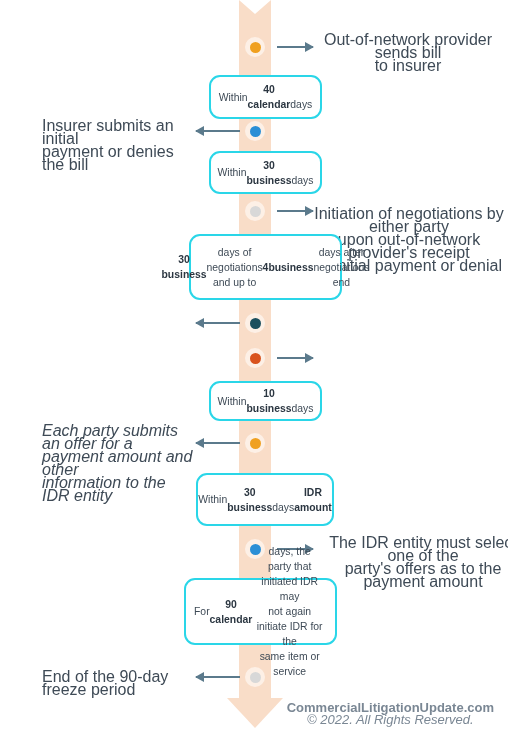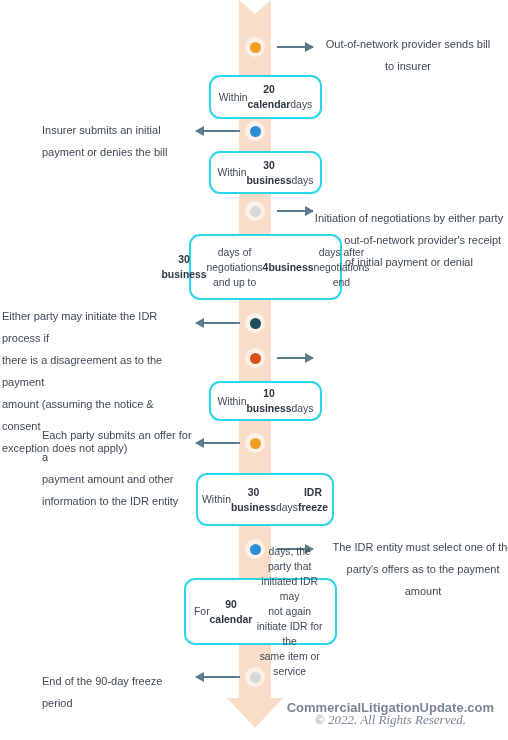--- a/index.html
+++ b/index.html
@@ -72,22 +72,22 @@
     left: -1px; top: -4px;
     width: 0; height: 0;
     border-right: 9px solid #5b7a8c;
     border-top: 5px solid transparent;
     border-bottom: 5px solid transparent;
   }
 
   
   .note {
     position: absolute;
-    font-size: 11px;
-    line-height: 22px;
+    font-size: 16px;
+    line-height: 13px;
     color: #3e4a56;
   }
   .note.r { text-align: center; }
   .note.l { }
   .note b { font-weight: bold; color: #2b3641; }
 
   
   .box {
     position: absolute;
     border: 2.3px solid #2ad6e8;
@@ -105,38 +105,38 @@
   
   .footer {
     position: absolute;
     right: 14px; bottom: 14px;
     text-align: center;
     color: #7a8794;
     font-size: 13px;
     line-height: 12px;
   }
   .footer .site { font-weight: bold; }
-  .footer .rights { font-style: italic; font-family: Liberation Serif, serif; }
+  .footer .rights { font-style: italic; }
 </style>
 </head>
 <body>
 
 <div id="stage">
 
   <div class="timeline-bar"></div>
   <div class="timeline-notch"></div>
   <div class="timeline-arrowhead"></div>
 
   <div class="conn right" style="left:277px; top:46px; width:36px;"></div>
   <div class="dot" style="left:245px; top:37px;">
       <i style="background:#f0a020"></i>
     </div>
   <div class="note r" style="left:313px; top:33px; width:190px;">Out-of-network provider sends bill<br>to insurer</div>
 
-  <div class="box" style="left:209px; top:75px; width:113px; height:44px;">Within <b>20 calendar</b><br>days</div>
+  <div class="box" style="left:209px; top:75px; width:113px; height:44px;">Within <b>40 calendar</b><br>days</div>
 
   <div class="conn left" style="left:196px; top:130px; width:44px;"></div>
   <div class="dot" style="left:245px; top:121px;">
       <i style="background:#2b8fd6"></i>
     </div>
   <div class="note l" style="left:42px; top:119px; width:152px;">Insurer submits an initial<br>payment or denies the bill</div>
 
   <div class="box" style="left:209px; top:151px; width:113px; height:43px;">Within <b>30 business</b><br>days</div>
 
   <div class="conn right" style="left:277px; top:210px; width:36px;"></div>
@@ -144,36 +144,35 @@
       <i style="background:#d8d8d8"></i>
     </div>
   <div class="note r" style="left:313px; top:207px; width:192px;">Initiation of negotiations by either party<br>upon out-of-network provider's receipt<br>of initial payment or denial</div>
 
   <div class="box" style="left:189px; top:234px; width:153px; height:66px;"><b>30 business</b> days of<br>negotiations and up to <b>4</b><br><b>business</b> days after<br>negotiations end</div>
 
   <div class="conn left" style="left:196px; top:322px; width:44px;"></div>
   <div class="dot" style="left:245px; top:313px;">
       <i style="background:#1b4f5e"></i>
     </div>
-  <div class="note l" style="left:2px; top:305px; width:192px;">Either party may initiate the IDR process if<br>there is a disagreement as to the payment<br>amount (assuming the notice &amp; consent<br>exception does not apply)</div>
 
   <div class="conn right" style="left:277px; top:357px; width:36px;"></div>
   <div class="dot" style="left:245px; top:348px;">
       <i style="background:#d9531e"></i>
     </div>
 
   <div class="box" style="left:209px; top:381px; width:113px; height:40px;">Within <b>10 business</b><br>days</div>
 
   <div class="conn left" style="left:196px; top:442px; width:44px;"></div>
   <div class="dot" style="left:245px; top:433px;">
       <i style="background:#f0a020"></i>
     </div>
-  <div class="note l" style="left:42px; top:424px; width:152px;">Each party submits an offer for a<br>payment amount and other<br>information to the IDR entity</div>
+  <div class="note l" style="left:42px; top:424px; width:152px;font-style:italic;">Each party submits an offer for a<br>payment amount and other<br>information to the IDR entity</div>
 
-  <div class="box" style="left:196px; top:473px; width:138px; height:53px;">Within <b>30 business</b><br>days <br><b>IDR freeze</b></div>
+  <div class="box" style="left:196px; top:473px; width:138px; height:53px;">Within <b>30 business</b><br>days <br><b>IDR amount</b></div>
 
   <div class="conn right" style="left:277px; top:548px; width:36px;"></div>
   <div class="dot" style="left:245px; top:539px;">
       <i style="background:#2b8fd6"></i>
     </div>
   <div class="note r" style="left:327px; top:536px; width:192px;">The IDR entity must select one of the<br>party's offers as to the payment amount</div>
 
   <div class="box" style="left:184px; top:578px; width:153px; height:67px;">For <b>90 calendar</b> days, the<br>party that initiated IDR may<br>not again initiate IDR for the<br>same item or service</div>
 
   <div class="conn left" style="left:196px; top:676px; width:44px;"></div>

